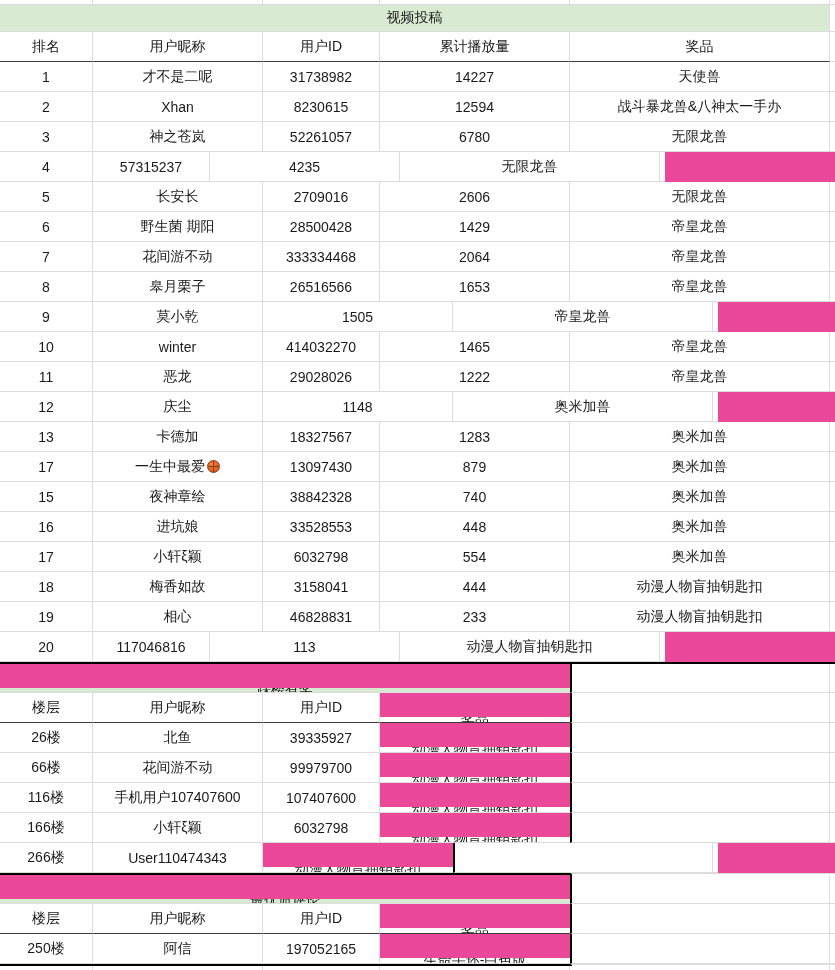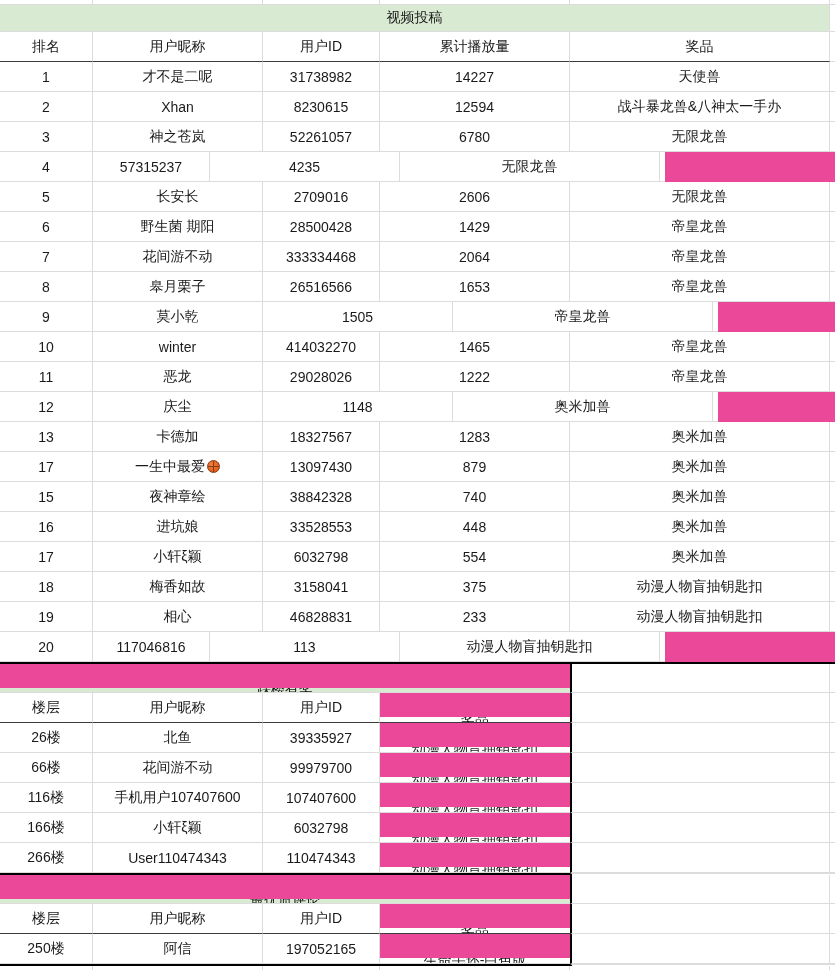--- a/index.html
+++ b/index.html
@@ -224,21 +224,21 @@
         <div class="cell w-c">6032798</div>
         <div class="cell w-d">554</div>
         <div class="cell w-e">奥米加兽</div>
         <div class="cell w-f"></div>
       </div>
 
       <div class="row">
         <div class="cell w-a">18</div>
         <div class="cell w-b">梅香如故</div>
         <div class="cell w-c">3158041</div>
-        <div class="cell w-d">375</div>
+        <div class="cell w-d">444</div>
         <div class="cell w-e">动漫人物盲抽钥匙扣</div>
         <div class="cell w-f"></div>
       </div>
 
       <div class="row">
         <div class="cell w-a">19</div>
         <div class="cell w-b">相心</div>
         <div class="cell w-c">46828831</div>
         <div class="cell w-d">233</div>
         <div class="cell w-e">动漫人物盲抽钥匙扣</div>
@@ -307,21 +307,20 @@
         <div class="cell w-b">小轩ξ颖</div>
         <div class="cell w-c">6032798</div>
         <div class="cell w-d no-r">动漫人物盲抽钥匙扣</div>
         <div class="cell empty-e"></div>
         <div class="cell w-f"></div>
       </div>
 
       <div class="row">
         <div class="cell w-a">266楼</div>
         <div class="cell w-b">User110474343</div>
-        <div class="cell w-c">110474343</div>
         <div class="cell w-d no-r">动漫人物盲抽钥匙扣</div>
         <div class="cell empty-e"></div>
         <div class="cell w-f"></div>
       </div>
     </div>
 
   <div class="divider-part">
     <div class="left"></div>
     <div class="right"></div>
   </div>

